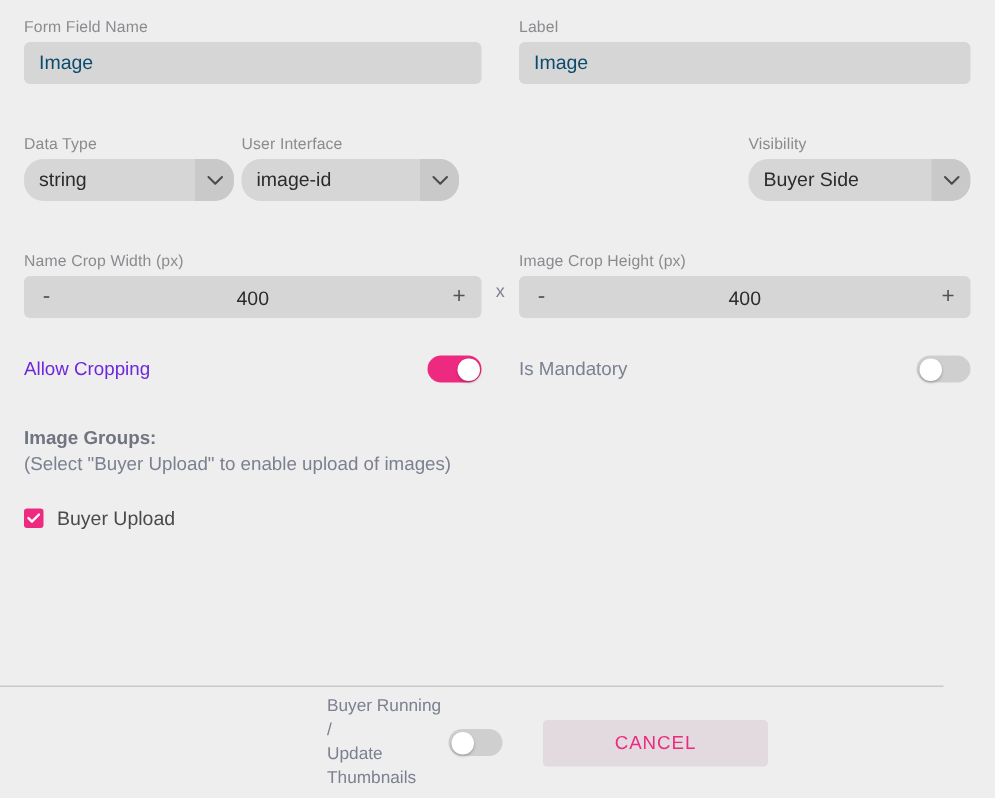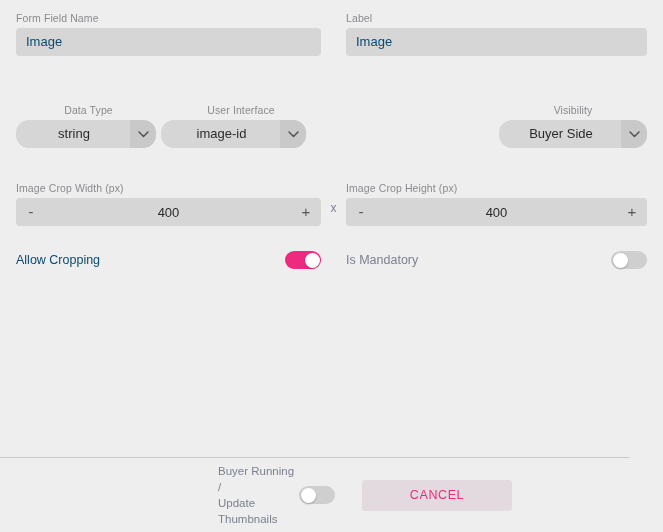--- a/index.html
+++ b/index.html
@@ -157,21 +157,21 @@
     justify-content: space-between;
     height: 24px;
     width: 100%;
   }
   .toggle-label {
     font-size: 12.5px;
     color: #7b8190;
     white-space: nowrap;
   }
   .toggle-label.active {
-    color: #0c4a6e;
+    color: #6d28d9;
   }
   .toggle {
     position: relative;
     width: 36px;
     height: 18px;
     border-radius: 9px;
     background: #cfcfcf;
     flex: 0 0 36px;
     cursor: pointer;
   }
@@ -276,21 +276,21 @@
   .btn-cancel {
     width: 150px;
     background: #e2dade;
     color: #ee2a80;
     margin-left: 14px;
     font-weight: normal;
   }
 
   
   .mt-26 { margin-top: 26px; }
-  .mt-30 { margin-top: 48px; text-align: center; }
+  .mt-30 { margin-top: 34px; }
   .mt-22 { margin-top: 22px; }
   .mt-34 { margin-top: 34px; }
   .right-align { display: flex; justify-content: flex-end; }
 </style>
 </head>
 <body>
 
 <div class="dialog">
 
   <div class="form-body">
@@ -345,21 +345,21 @@
                   <path d="M1 1 L5.5 5.5 L10 1" fill="none" stroke="#4b4b4b" stroke-width="1.4" stroke-linecap="round" stroke-linejoin="round"></path>
                 </svg>
             </div>
           </div>
         </div>
       </div>
     </div>
 
     <div class="row mt-34">
       <div class="col col-left">
-        <div class="field-label">Image Crop Width (px)</div>
+        <div class="field-label">Name Crop Width (px)</div>
         <div class="stepper">
           <div class="stepper-btn">-</div>
           <div class="stepper-val">400</div>
           <div class="stepper-btn">+</div>
         </div>
       </div>
       <div class="x-sep">x</div>
       <div class="col col-right">
         <div class="field-label">Image Crop Height (px)</div>
         <div class="stepper">
@@ -383,20 +383,32 @@
       <div class="col col-right">
         <div class="toggle-row">
           <div class="toggle-label">Is Mandatory</div>
           <div class="toggle">
             <div class="knob"></div>
           </div>
         </div>
       </div>
     </div>
 
+    <div class="mt-26">
+      <div class="groups-title">Image Groups:</div>
+      <div class="groups-hint">(Select "Buyer Upload" to enable upload of images)</div>
+      <div class="check-row">
+        <span class="checkbox">
+          <svg width="9" height="7" viewBox="0 0 9 7">
+              <path d="M1 3.4 L3.3 5.7 L8 1" fill="none" stroke="#ffffff" stroke-width="1.6" stroke-linecap="round" stroke-linejoin="round"></path>
+            </svg>
+        </span>
+        <span class="check-label">Buyer Upload</span>
+      </div>
+    </div>
 
   </div>
 
   <div class="footer-divider"></div>
 
   <div class="footer">
     <div class="lr-label">
       <div>Buyer Running /</div>
       <div>Update</div>
       <div>Thumbnails</div>

